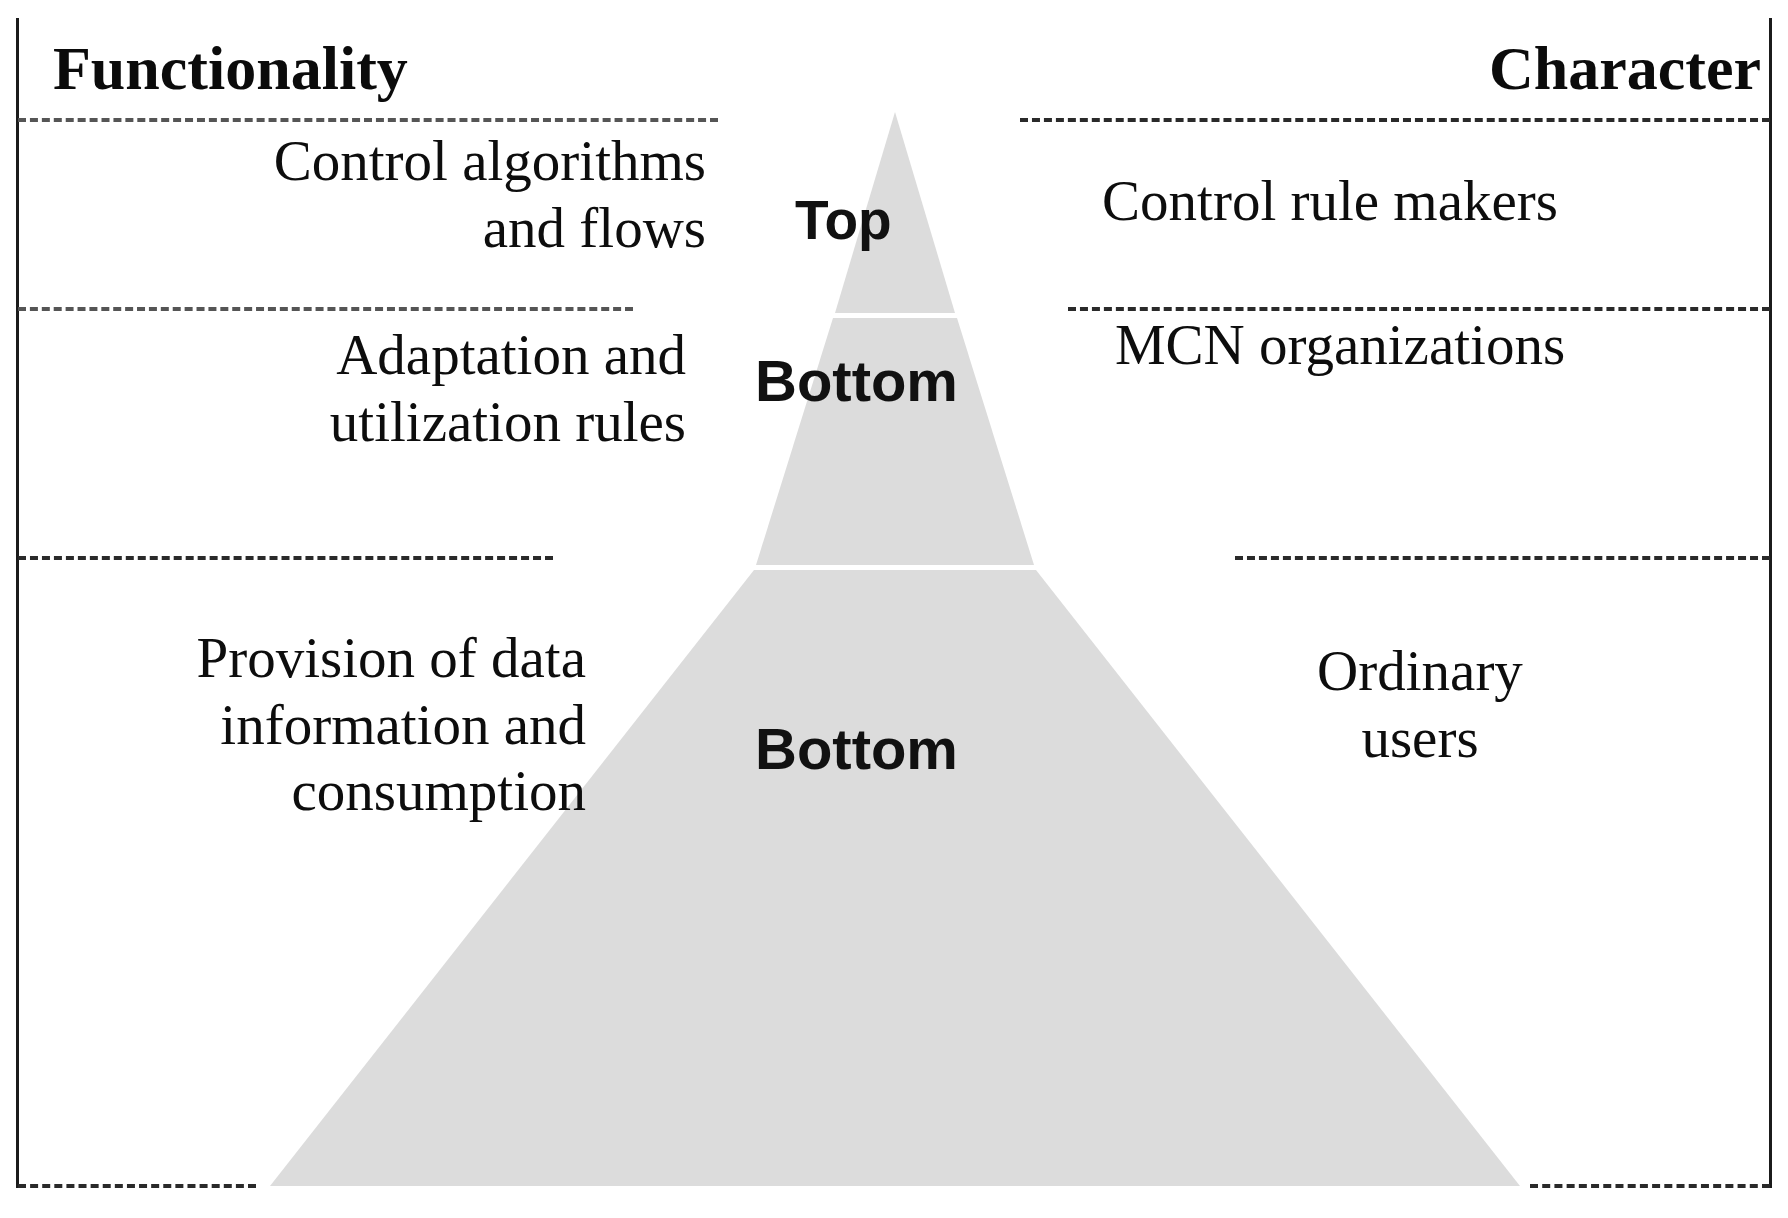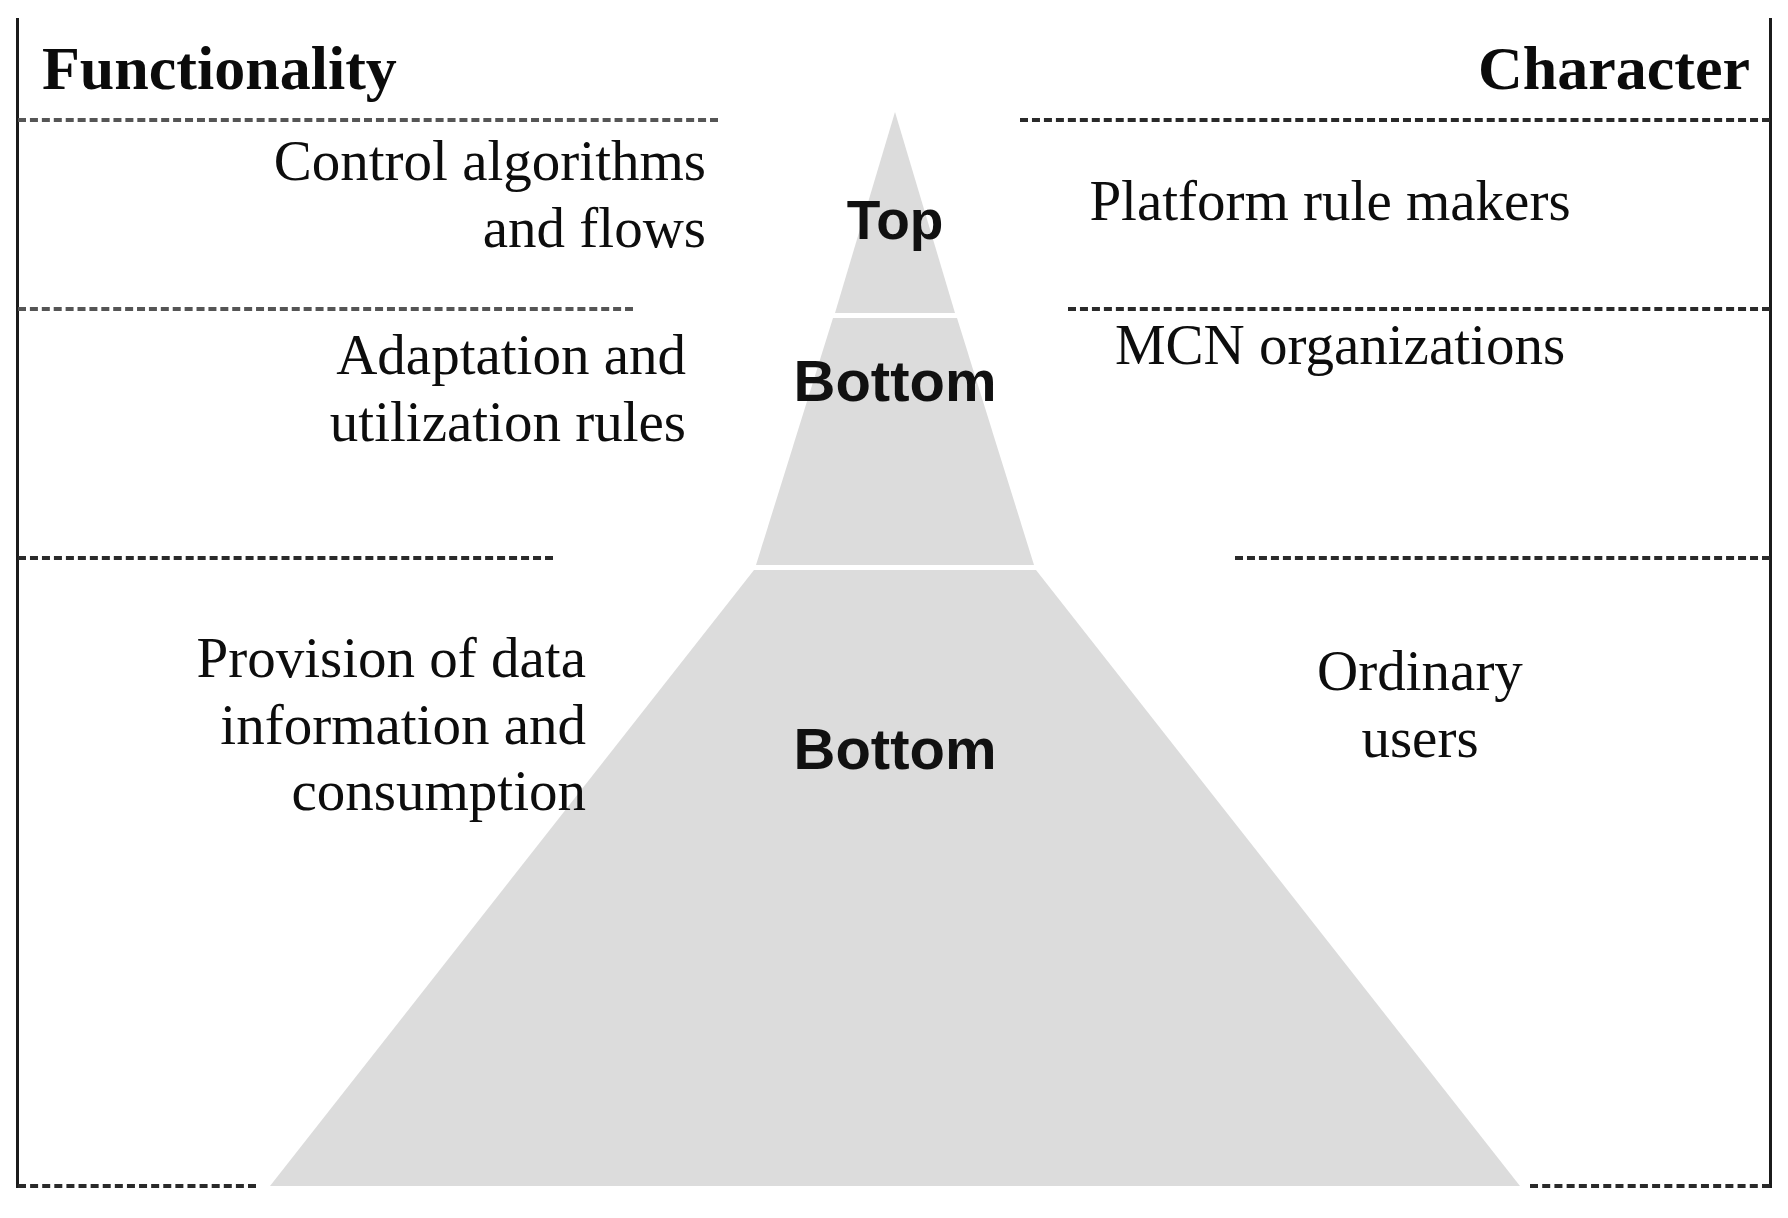--- a/index.html
+++ b/index.html
@@ -38,21 +38,20 @@
     width: 1788px; height: 1218px;
     pointer-events: none;
   }
 
   
   .tier-label {
     position: absolute;
     font-family: "Liberation Sans", "DejaVu Sans", sans-serif;
     font-weight: bold;
     color: #111111;
-    text-align: center;
     white-space: nowrap;
     line-height: 1;
   }
   #tier-top    { left: 795px; top: 193px;  width: 200px; font-size: 55px; }
   #tier-middle { left: 755px; top: 352px;  width: 280px; font-size: 58px; }
   #tier-bottom { left: 755px; top: 720px;  width: 280px; font-size: 58px; }
 
   
   .dash {
     position: absolute;
@@ -63,20 +62,21 @@
 
   
   .col-header {
     position: absolute;
     font-family: "Liberation Serif", "DejaVu Serif", serif;
     font-weight: bold;
     font-size: 62px;
     color: #0b0b0b;
     white-space: nowrap;
     line-height: 1.05;
+    margin-left: 11px;
   }
   #header-functionality { left: 42px;  top: 36px; text-align: left; }
   #header-character     { left: 1190px; top: 36px; width: 560px; text-align: right; }
 
   
   .cell-text {
     position: absolute;
     font-family: "Liberation Serif", "DejaVu Serif", serif;
     font-size: 57px;
     color: #0d0d0d;
@@ -139,21 +139,21 @@
     <div>utilization rules</div>
   </div>
 
   <div class="cell-text left-col" id="cell-func-bottom">
     <div>Provision of data</div>
     <div>information and</div>
     <div>consumption</div>
   </div>
 
   <div class="cell-text right-col" id="cell-char-top">
-    <div>Platform rule makers</div>
+    <div>Control rule makers</div>
   </div>
 
   <div class="cell-text right-col" id="cell-char-middle">
     <div>MCN organizations</div>
   </div>
 
   <div class="cell-text right-col" id="cell-char-bottom">
     <div>Ordinary</div>
     <div>users</div>
   </div>

